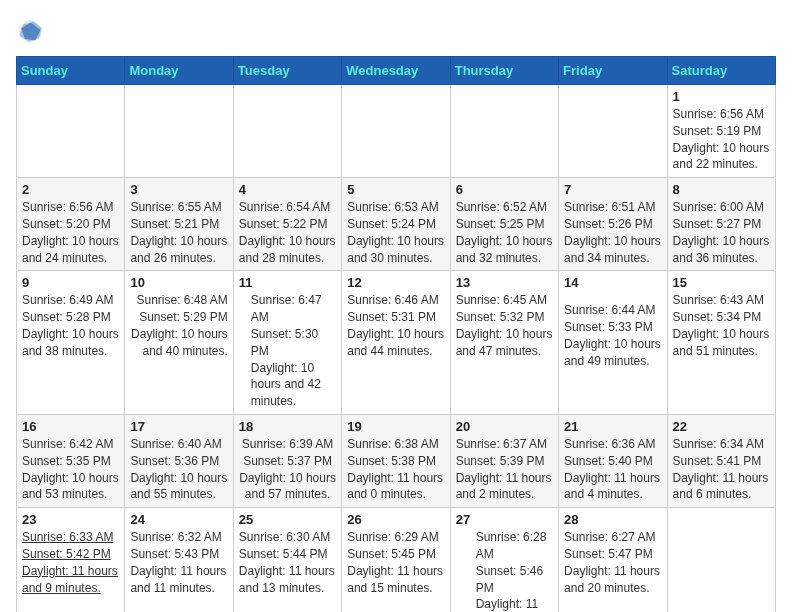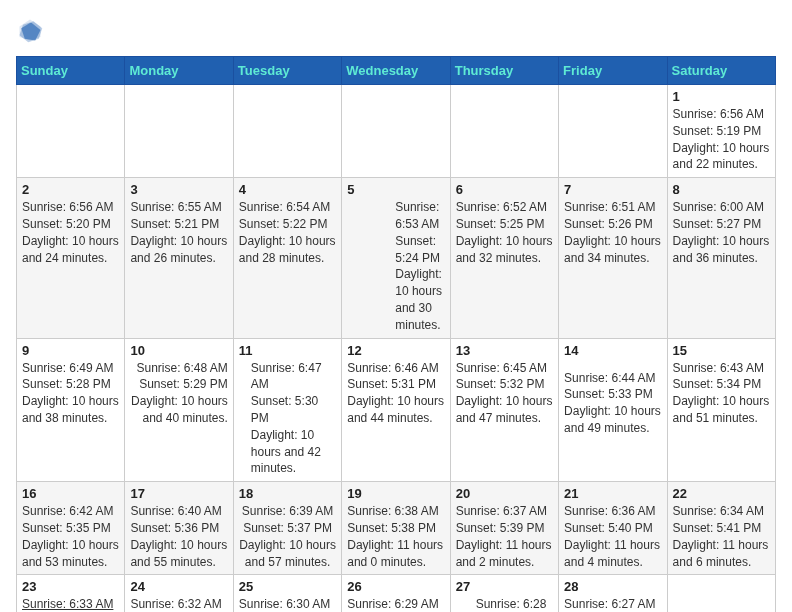--- a/index.html
+++ b/index.html
@@ -158,21 +158,21 @@
 Daylight: 10 hours and 26 minutes.</div>
         </td>
         <td>
           <span class="day-number">4</span>
           <div class="day-info" style="white-space: pre-line;">Sunrise: 6:54 AM
 Sunset: 5:22 PM
 Daylight: 10 hours and 28 minutes.</div>
         </td>
         <td>
           <span class="day-number">5</span>
-          <div class="day-info" style="white-space: pre-line; margin-left: 48px;">Sunrise: 6:53 AM
+          <div class="day-info" style="white-space: pre-line;">Sunrise: 6:53 AM
 Sunset: 5:24 PM
 Daylight: 10 hours and 30 minutes.</div>
         </td>
         <td>
           <span class="day-number">6</span>
           <div class="day-info" style="white-space: pre-line;">Sunrise: 6:52 AM
 Sunset: 5:25 PM
 Daylight: 10 hours and 32 minutes.</div>
         </td>
         <td>

